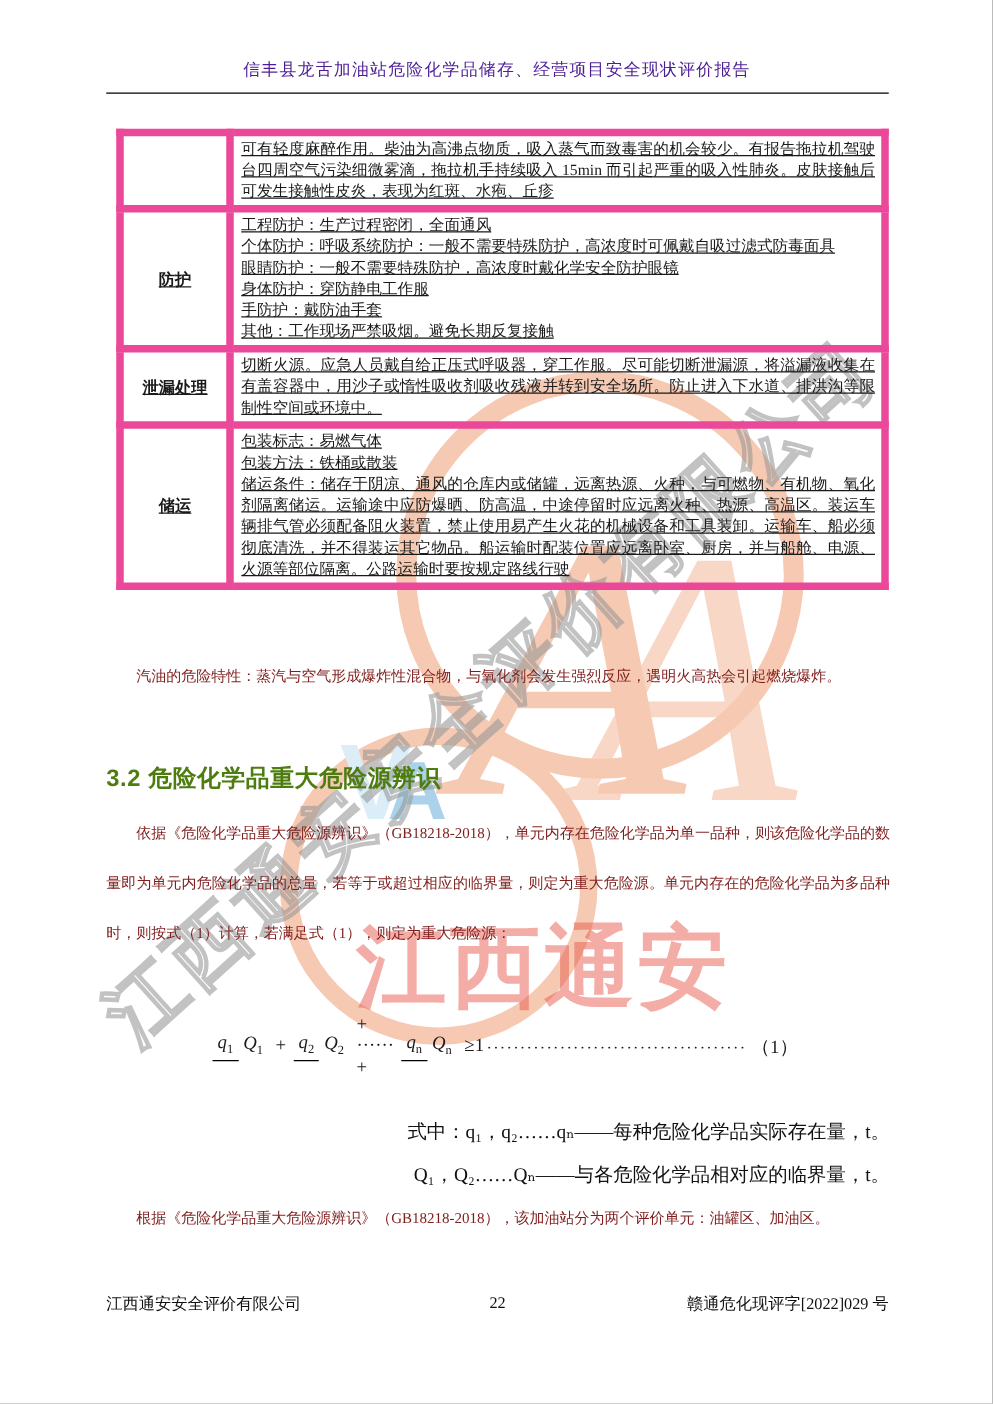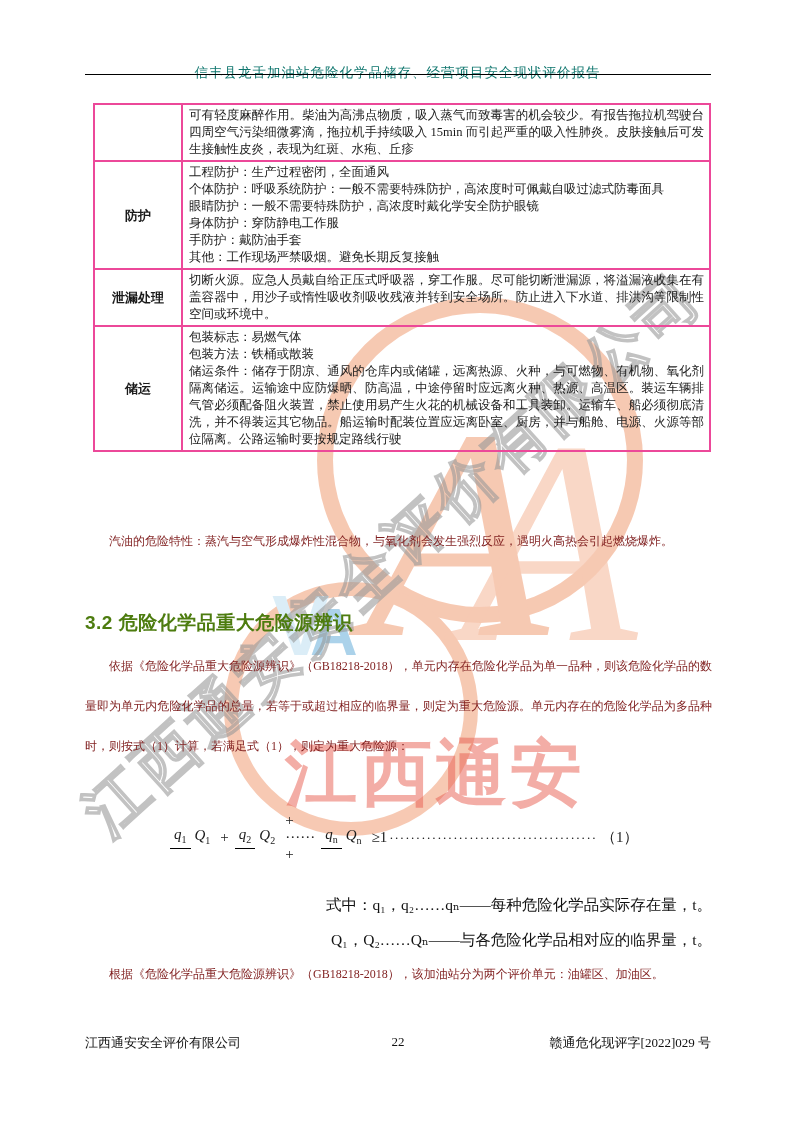--- a/index.html
+++ b/index.html
@@ -6,34 +6,34 @@
   html,body { background:#888; }
   .page {
     position:relative; width:794px; height:1123px; margin:0 auto;
     background:#ffffff; overflow:hidden;
     font-family:"Liberation Serif","DejaVu Serif",serif;
     color:#1a1a1a;
   }
   .content { position:relative; z-index:2; }
   
   .header-title {
-    position:absolute; top:64px; left:85px; width:625px;
-    text-align:center; font-size:13.5px; letter-spacing:1px; color:#0f766e;
+    position:absolute; top:47px; left:85px; width:625px;
+    text-align:center; font-size:13.5px; letter-spacing:1px; color:#4c1d95;
   }
   .header-rule {
     position:absolute; top:74px; left:85px; width:626px;
     border-top:1.6px solid #000;
   }
   
   table.msds {
     position:absolute; top:103px; left:93px; width:618px;
     border-collapse:collapse; table-layout:fixed;
     font-size:12.5px; line-height:17px;
   }
-  table.msds td { border:2px solid #ec4899; vertical-align:middle; }
+  table.msds td { border:6px solid #ec4899; vertical-align:middle;text-decoration:underline; }
   td.lbl {
     width:88px; text-align:center; font-weight:bold;
     font-family:"Liberation Sans","DejaVu Sans",sans-serif;
     font-size:13px; padding:2px;
   }
   td.val { padding:2px 5px 2px 6px; text-align:justify; }
   td.val .tline { text-align:justify; }
   
   .para {
     position:absolute; left:85px; width:627px;

